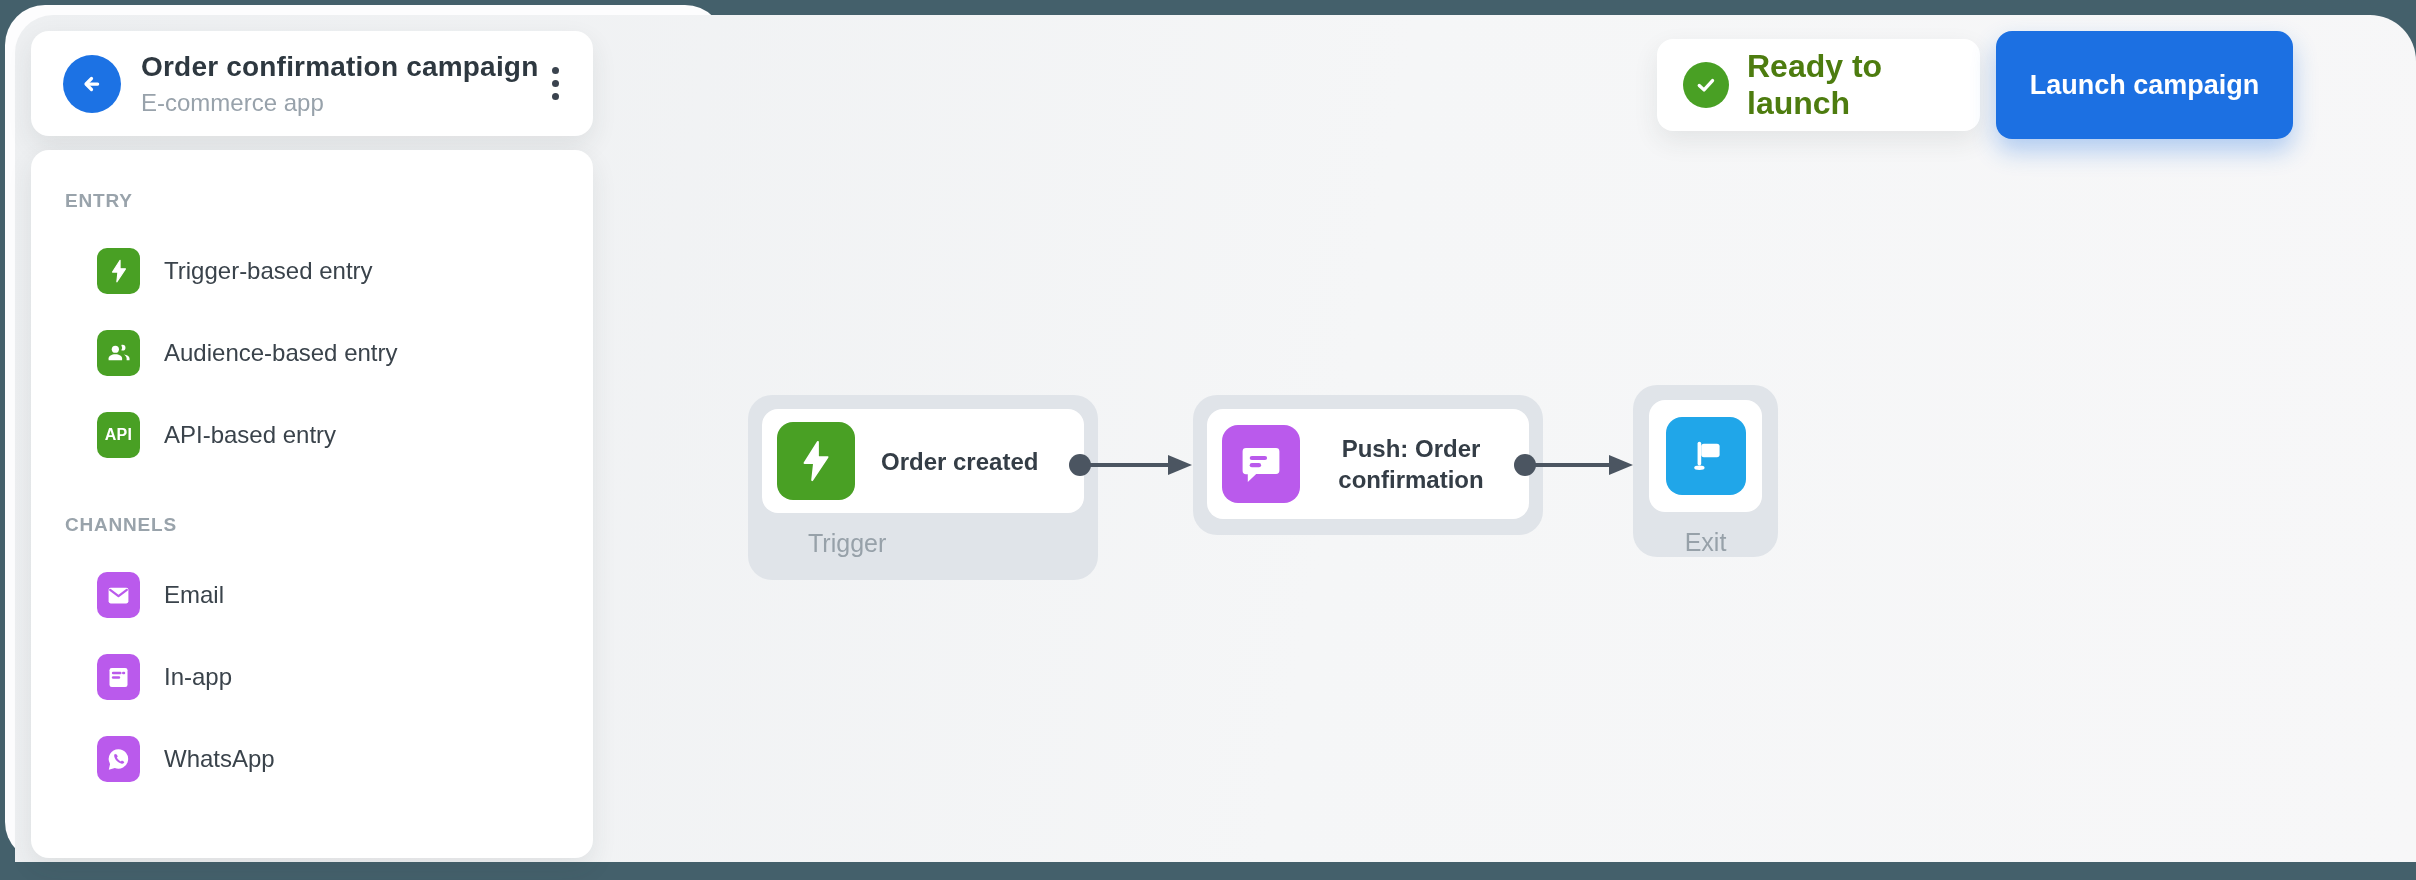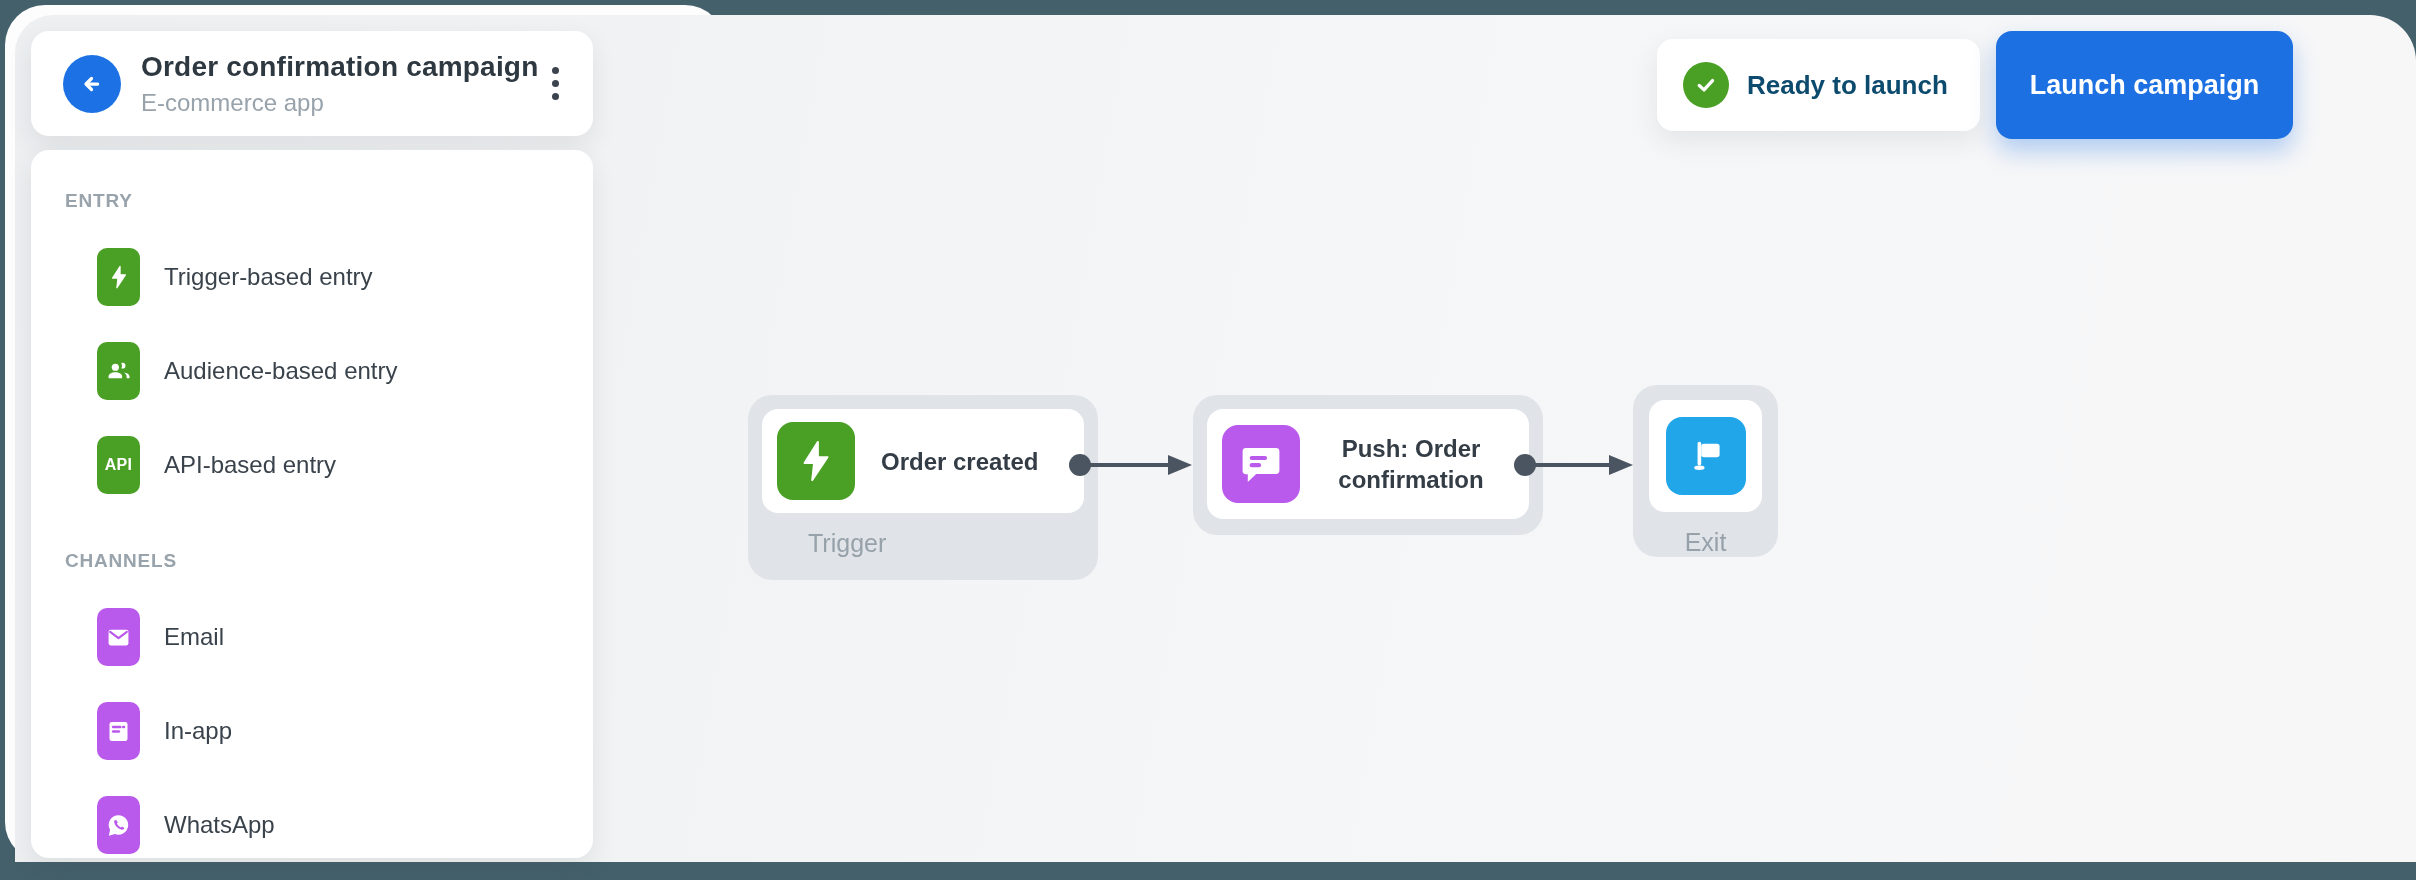--- a/index.html
+++ b/index.html
@@ -31,33 +31,33 @@
 
   
   .sidebar-card { left:31px; top:150px; width:562px; height:708px; padding:8px 34px; overflow:hidden; }
   .section-title { font-size:19px; font-weight:700; letter-spacing:.8px; color:#99A3AB; }
   .st-entry { margin-top:32px; }
   .st-channels { margin-top:56px; }
   .side-item { display:flex; align-items:center; gap:24px; margin-top:36px; cursor:pointer;padding-left:32px; }
   .side-item .label { font-size:24px; color:#3A434B; }
 
   .tile { display:flex; align-items:center; justify-content:center; flex:0 0 auto; }
-  .tile-sm { width:43px; height:58px; border-radius:10px; }
+  .tile-sm { width:43px; height:46px; border-radius:10px; }
   .tile-lg { width:78px; height:78px; border-radius:16px; }
   .bg-green { background:#49A024; }
   .bg-purple { background:#BA5AEC; }
   .bg-blue { background:#20A6E9; }
   .api-text { color:#fff; font-weight:700; font-size:16px; letter-spacing:.3px; }
 
   
   .status-card { left:1657px; top:39px; width:323px; height:92px;
                  display:flex; align-items:center; gap:18px; padding:0 26px; border-radius:16px; }
   .check-circle { width:46px; height:46px; border-radius:50%; background:#49A024; flex:0 0 auto;
                   display:flex; align-items:center; justify-content:center; }
-  .status-label { font-size:26px; font-weight:700; color:#0c4a6e; }
+  .status-label { font-size:32px; font-weight:700; color:#4d7c0f; }
   .launch-btn { position:absolute; left:1996px; top:31px; width:297px; height:108px;
                 background:#1C70E2; border:none; border-radius:16px; cursor:pointer;
                 box-shadow:0 12px 24px rgba(28,112,226,.32);
                 display:flex; align-items:center; justify-content:center; }
   .launch-btn span { color:#ffffff; font-size:27px; font-weight:700;
                      font-family:"Liberation Sans", sans-serif; }
 
   
   .node { position:absolute; background:#E0E4E9; border-radius:24px; cursor:pointer; }
   .node-inner { position:absolute; left:14px; right:14px; top:14px; background:#fff;

